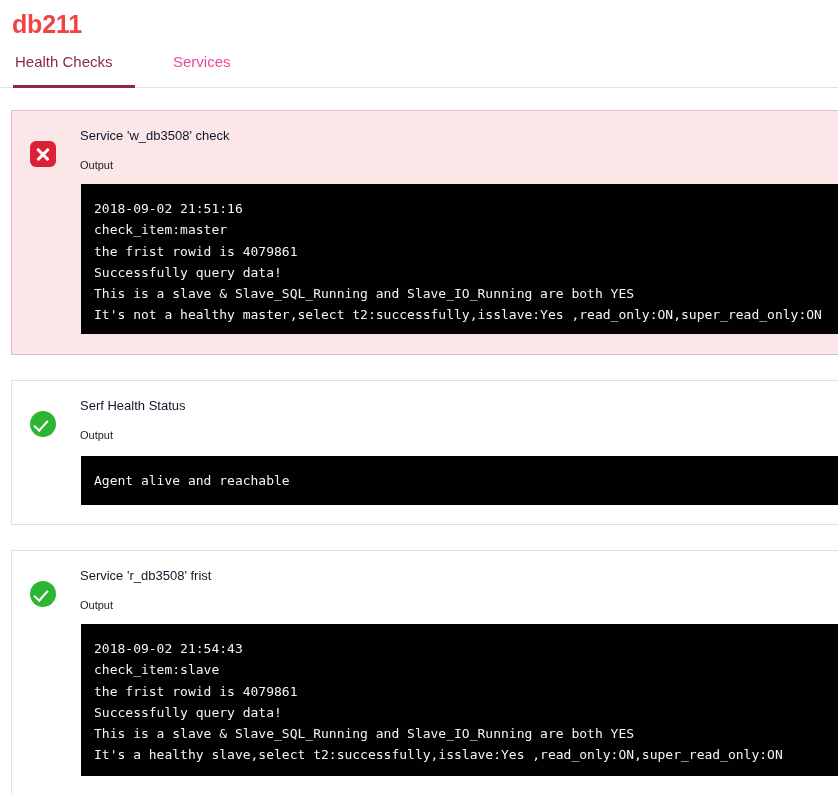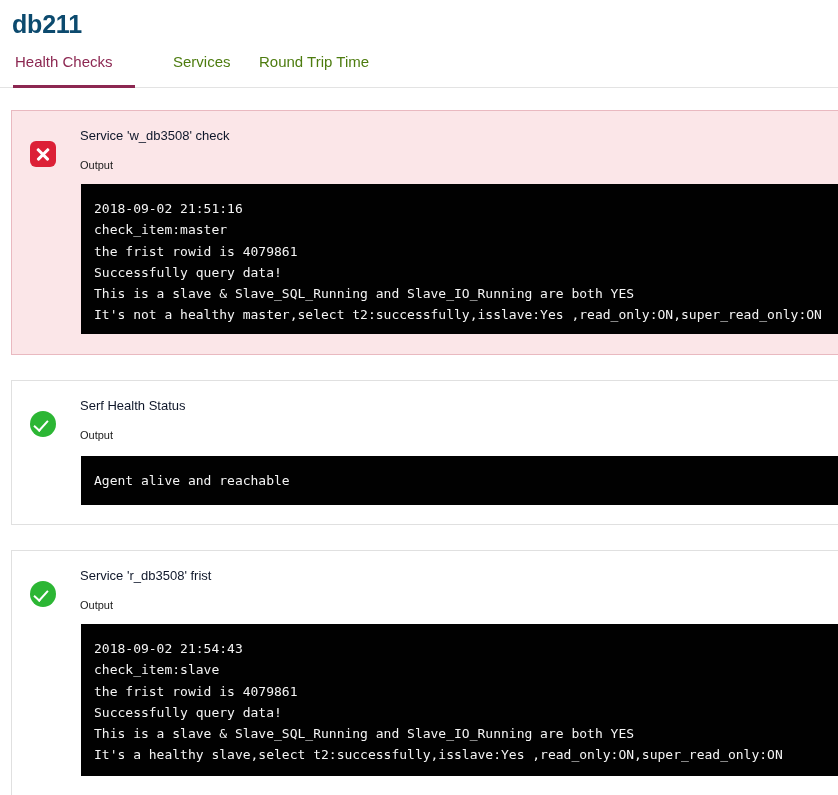--- a/index.html
+++ b/index.html
@@ -20,21 +20,21 @@
     overflow: hidden;
   }
 
   
   .page-title {
     position: absolute;
     left: 12px;
     top: 9px;
     font-size: 25px;
     font-weight: bold;
-    color: #0c4a6e;
+    color: #ef4444;
     letter-spacing: -0.2px;
     line-height: 30px;
   }
 
   
   .tabbar {
     position: absolute;
     left: 0;
     top: 48px;
     width: 838px;
@@ -44,21 +44,21 @@
     align-items: center;
     padding-left: 13px;
   }
   .tab {
     position: relative;
     height: 39px;
     display: flex;
     align-items: flex-start;
     padding-top: 5px;
     font-size: 15px;
-    color: #4d7c0f;
+    color: #ec4899;
     cursor: pointer;
     white-space: nowrap;
   }
   .tab + .tab { margin-left: 0; }
   .tab-inner { padding: 0 2px; }
   .tab.active { color: #8c2751; }
   .tab .underline {
     position: absolute;
     left: 0;
     right: 0;
@@ -188,24 +188,20 @@
 
   <div class="tabbar">
     <div class="tab tab-health active">
       <span class="tab-inner">Health Checks</span>
       <span class="underline"></span>
     </div>
     <div class="tab tab-services">
       <span class="tab-inner">Services</span>
       <span class="underline"></span>
     </div>
-    <div class="tab tab-rtt">
-      <span class="tab-inner">Round Trip Time</span>
-      <span class="underline"></span>
-    </div>
   </div>
 
   <div class="check-card critical" id="card-0">
     <div class="card-head">
       <div class="status-icon icon-critical"></div>
       <div class="check-name">Service 'w_db3508' check</div>
       <div class="output-label">Output</div>
     </div>
     <div class="terminal"><span class="line">2018-09-02 21:51:16</span><span class="line">check_item:master</span><span class="line">the frist rowid is 4079861</span><span class="line">Successfully query data!</span><span class="line">This is a slave &amp; Slave_SQL_Running and Slave_IO_Running are both YES</span><span class="line">It's not a healthy master,select t2:successfully,isslave:Yes ,read_only:ON,super_read_only:ON</span></div>
   </div>

